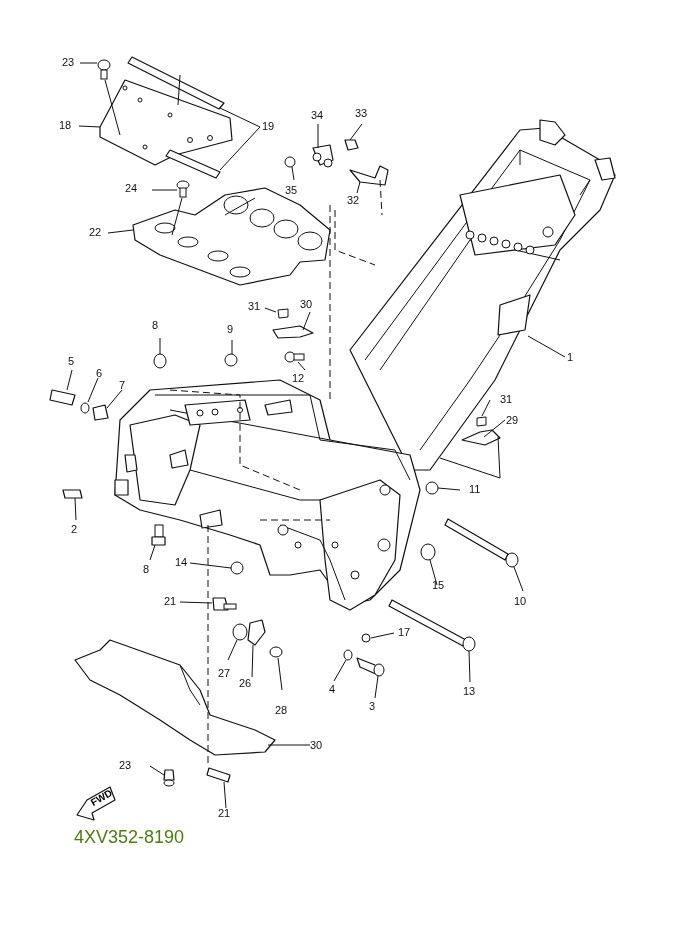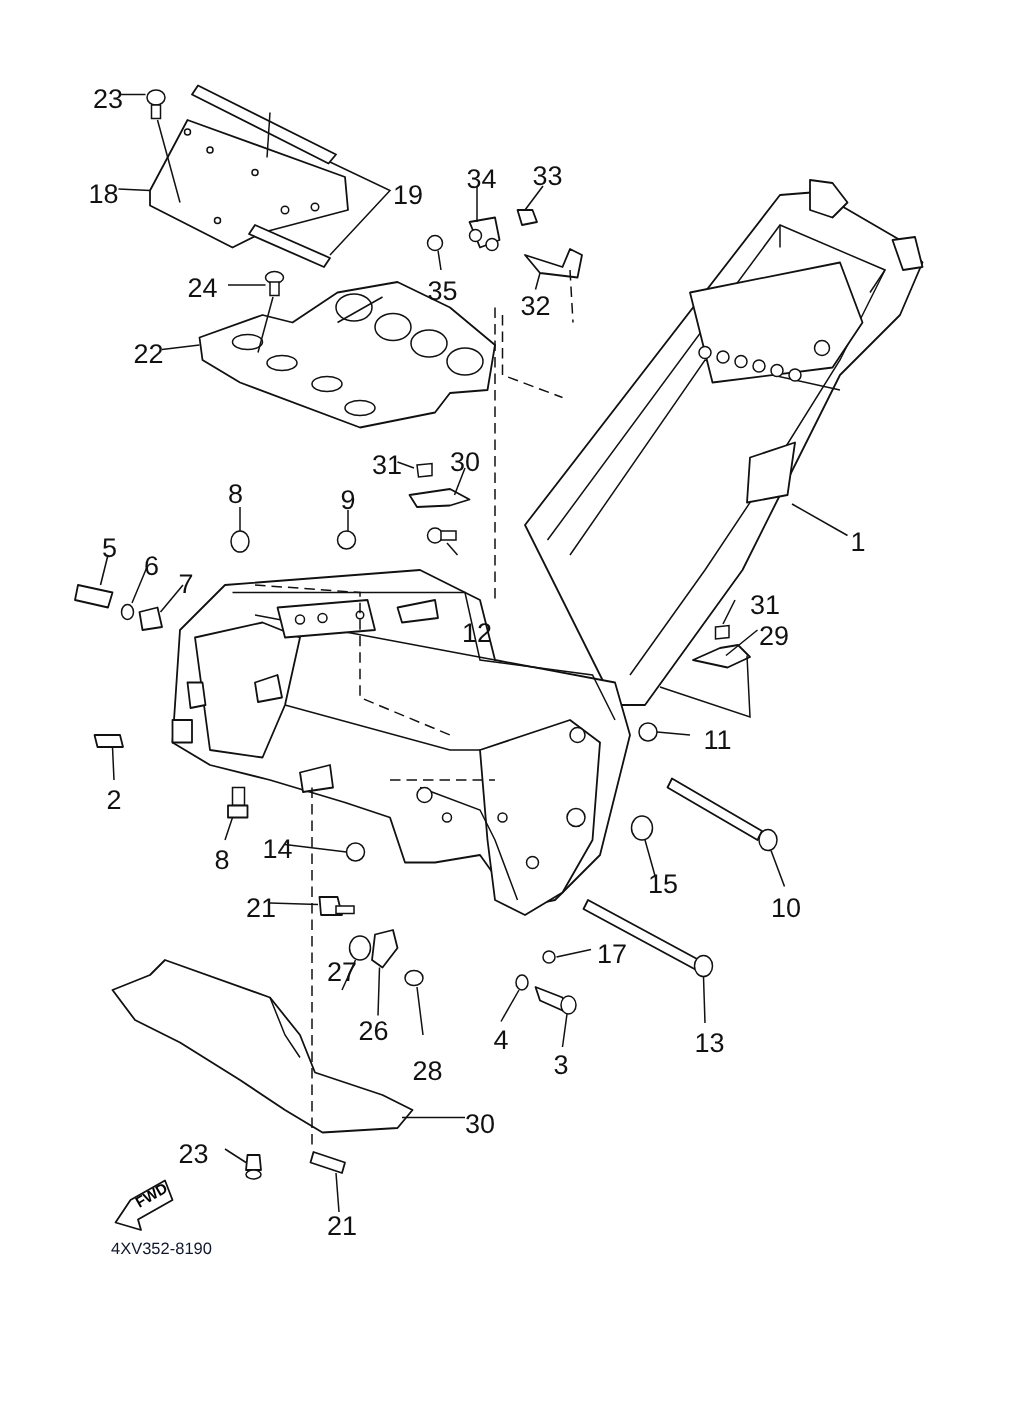--- a/index.html
+++ b/index.html
@@ -1,19 +1,19 @@
 <!DOCTYPE html>
 <html><head>
 <meta charset="utf-8">
 <style>
   html, body { margin:0; padding:0; background:#ffffff; }
   body { width:682px; height:938px; position:relative; overflow:hidden; font-family:"Liberation Sans", sans-serif; }
   #diagram { position:absolute; left:0; top:0; width:682px; height:938px; }
-  .callout { position:absolute; font-size:18px; color:#111; line-height:1; white-space:nowrap; }
-  .code { position:absolute; left:74px; top:827px; font-size:11px; color:#0f172a; }
+  .callout { position:absolute; font-size:11px; color:#111; line-height:1; white-space:nowrap; }
+  .code { position:absolute; left:74px; top:827px; font-size:18px; color:#4d7c0f; }
   svg .p { fill:#fff; stroke:#111; stroke-width:1.2; stroke-linejoin:round; }
   svg .l { fill:none; stroke:#111; stroke-width:1; }
   svg .d { fill:none; stroke:#111; stroke-width:1; stroke-dasharray:7 4; }
   svg .h { fill:#fff; stroke:#111; stroke-width:1; }
 </style>
 </head>
 <body>
 
 <div id="diagram">
 <svg width="682" height="938" viewBox="0 0 682 938">
@@ -230,37 +230,37 @@
 <span class="callout" style="left:71px;top:524px;">2</span>
 <span class="callout" style="left:369px;top:701px;">3</span>
 <span class="callout" style="left:329px;top:684px;">4</span>
 <span class="callout" style="left:68px;top:356px;">5</span>
 <span class="callout" style="left:96px;top:368px;">6</span>
 <span class="callout" style="left:119px;top:380px;">7</span>
 <span class="callout" style="left:143px;top:564px;">8</span>
 <span class="callout" style="left:227px;top:324px;">9</span>
 <span class="callout" style="left:514px;top:596px;">10</span>
 <span class="callout" style="left:469px;top:484px;">11</span>
-<span class="callout" style="left:308px;top:373px;margin-top:40px;">12</span>
+<span class="callout" style="left:292px;top:373px;">12</span>
 <span class="callout" style="left:463px;top:686px;">13</span>
 <span class="callout" style="left:175px;top:557px;">14</span>
 <span class="callout" style="left:432px;top:580px;">15</span>
 <span class="callout" style="left:152px;top:320px;">8</span>
 <span class="callout" style="left:398px;top:627px;">17</span>
 <span class="callout" style="left:59px;top:120px;">18</span>
 <span class="callout" style="left:262px;top:121px;">19</span>
 <span class="callout" style="left:310px;top:740px;">30</span>
 <span class="callout" style="left:218px;top:808px;">21</span>
 <span class="callout" style="left:89px;top:227px;">22</span>
 <span class="callout" style="left:62px;top:57px;">23</span>
 <span class="callout" style="left:119px;top:760px;">23</span>
 <span class="callout" style="left:125px;top:183px;">24</span>
 <span class="callout" style="left:164px;top:596px;">21</span>
 <span class="callout" style="left:239px;top:678px;">26</span>
-<span class="callout" style="left:218px;top:639px;">27</span>
+<span class="callout" style="left:218px;top:668px;">27</span>
 <span class="callout" style="left:275px;top:689px;margin-top:16px;">28</span>
 <span class="callout" style="left:506px;top:415px;">29</span>
 <span class="callout" style="left:300px;top:299px;">30</span>
 <span class="callout" style="left:248px;top:301px;">31</span>
 <span class="callout" style="left:500px;top:394px;">31</span>
 <span class="callout" style="left:347px;top:195px;">32</span>
 <span class="callout" style="left:355px;top:108px;">33</span>
 <span class="callout" style="left:311px;top:110px;">34</span>
 <span class="callout" style="left:285px;top:185px;">35</span>
 

